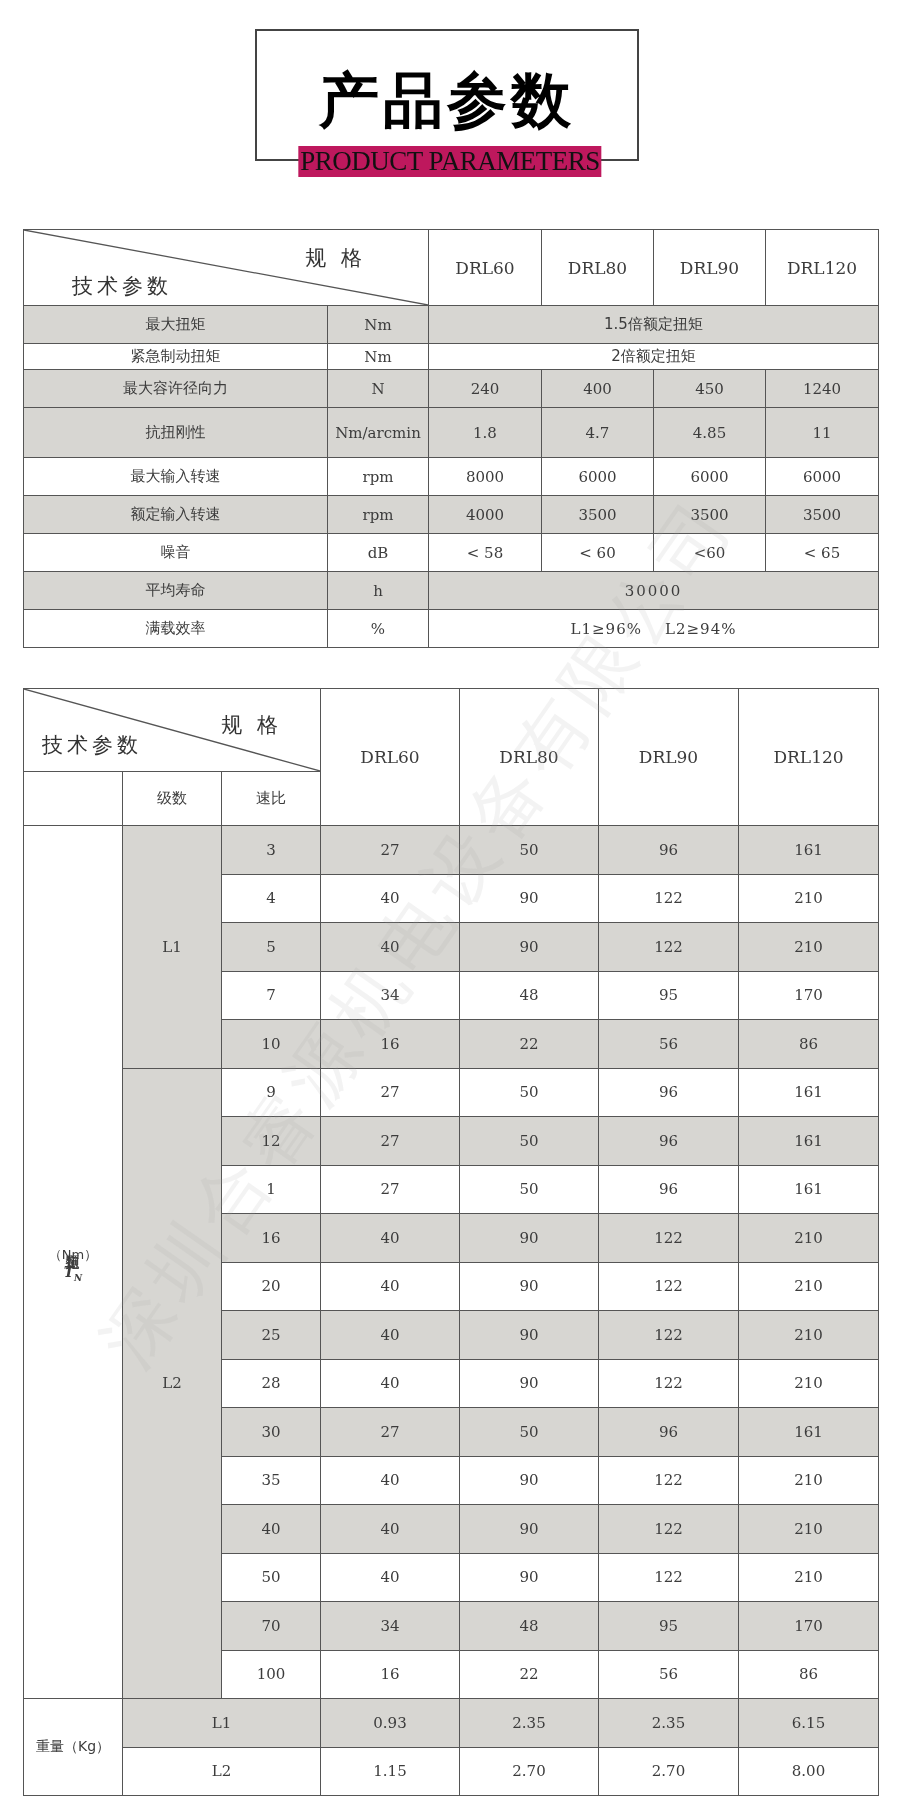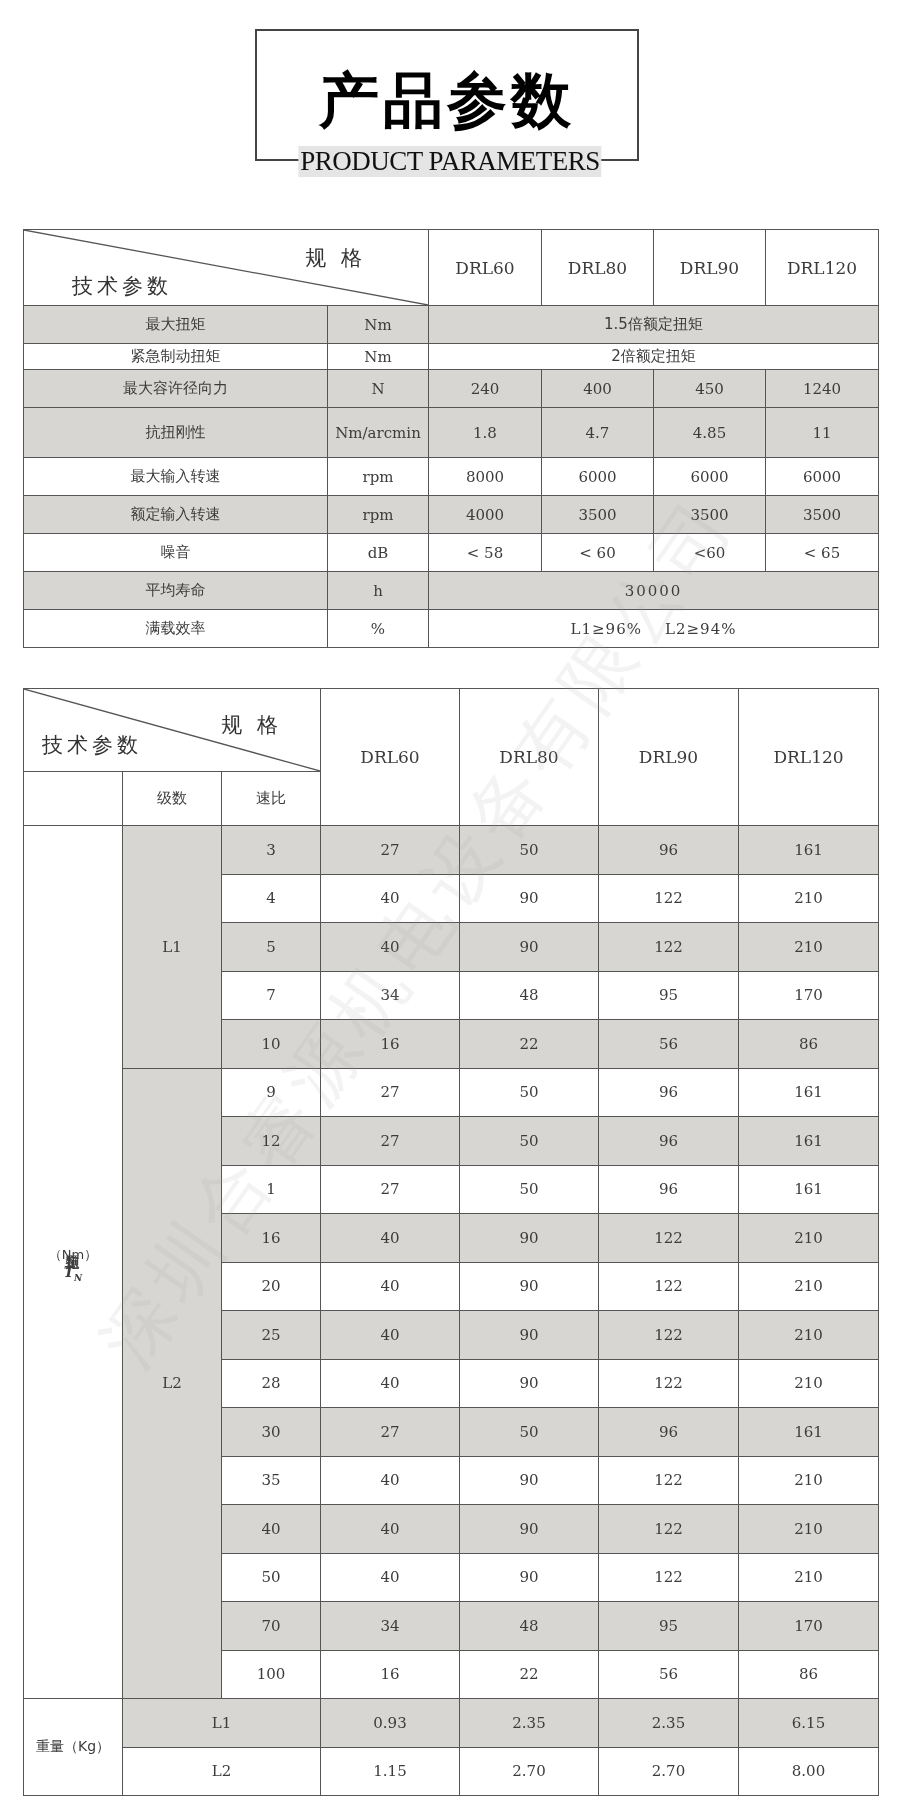--- a/index.html
+++ b/index.html
@@ -5,21 +5,21 @@
   html, body { margin: 0; padding: 0; background: #ffffff; }
   body { width: 900px; height: 1810px; position: relative; overflow: hidden;
          font-family: "DejaVu Serif", "Liberation Serif", serif; color: #3a3a3a; }
   .title-box { position: absolute; left: 255px; top: 29px; width: 384px; height: 131px;
                border: 2px solid #444; border-bottom: none; box-sizing: border-box; }
   .title-box::after { content: ""; position: absolute; left: -2px; right: -2px; bottom: -1px; height: 2px; background: #444; }
   .title-cn { position: absolute; left: 0; right: 0; top: 30px; text-align: center;
               font-size: 60px; font-weight: bold; color: #000000; letter-spacing: 4px;
               font-family: "DejaVu Sans", sans-serif; }
   .title-en { position: absolute; left: 50%; transform: translateX(-50%); top: 146px;
-              background: #e5e5e5; padding: 0 2px; font-size: 27px; color: #111;
+              background: #be185d; padding: 0 2px; font-size: 27px; color: #111;
               font-family: "Liberation Serif", serif; letter-spacing: -0.5px; white-space: nowrap; z-index: 2; }
 
   table { border-collapse: collapse; position: absolute; table-layout: fixed; }
   td { border: 1.5px solid #555; text-align: center; vertical-align: middle; padding: 0;
        font-size: 15px; color: #3c3c3c; }
   .g { background: #d7d6d2; }
   .w { background: #ffffff; }
   .diag { position: relative; }
   .diag svg { position: absolute; left: 0; top: 0; width: 100%; height: 100%; }
   .dl { position: absolute; font-size: 21px; letter-spacing: 4px; font-family: "DejaVu Sans", sans-serif; color: #333; }

